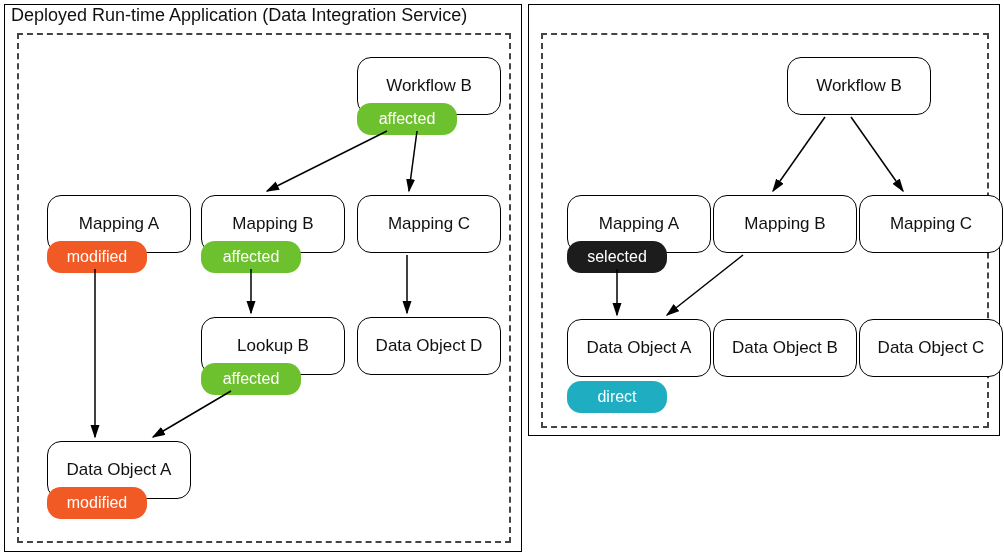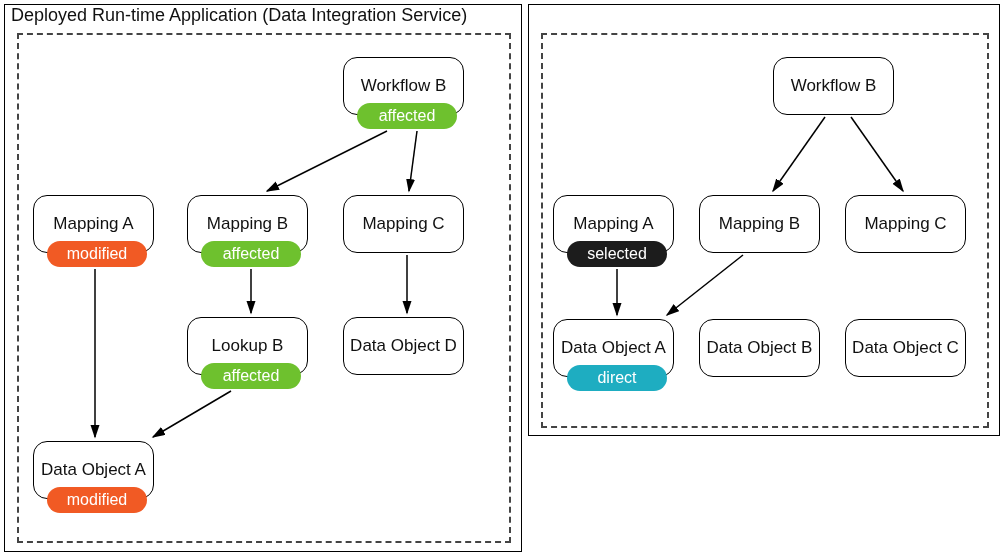--- a/index.html
+++ b/index.html
@@ -2,26 +2,26 @@
 <html><head>
 <meta charset="utf-8">
 <style>
 * { box-sizing: border-box; margin: 0; padding: 0; }
 body { font-family: Arial, Helvetica, sans-serif; color: #111; background: #fff; width: 1004px; height: 556px; position: relative; }
 .panel { position: absolute; border: 1px solid #000; }
 .panel-left { left: 4px; top: 4px; width: 518px; height: 548px; }
 .panel-right { left: 528px; top: 4px; width: 472px; height: 432px; }
 .panel-title { position: absolute; top: 0; left: 6px; font-size: 18px; font-weight: 400; }
 .dashed { position: absolute; border: 2px dashed #444; }
-.node { position: absolute; width: 121px; height: 58px; border: 1px solid #000; border-radius: 14px; background: #fff; display: flex; align-items: center; justify-content: center; font-size: 17px; padding: 4px; text-align: center; }
-.tag { position: absolute; width: 100px; height: 26px; border-radius: 14px; color: #fff; display: flex; align-items: center; justify-content: center; font-size: 16px; }
+.node { position: absolute; width: 144px; height: 58px; border: 1px solid #000; border-radius: 14px; background: #fff; display: flex; align-items: center; justify-content: center; font-size: 17px; padding: 4px; text-align: center; margin-left: 14px; }
+.tag { position: absolute; width: 100px; height: 32px; border-radius: 14px; color: #fff; display: flex; align-items: center; justify-content: center; font-size: 16px; }
 .tag.affected { background: #6ec12e; }
 .tag.modified { background: #f15a24; }
 .tag.selected { background: #1c1c1c; text-align: right; }
-.tag.direct { background: #1eadc1; }
+.tag.direct { background: #1eadc1; margin-top: 16px; }
 svg.arrows { position: absolute; top: 0; left: 0; pointer-events: none; }
 </style>
 </head>
 <body>
 
 <div class="panel panel-left">
   <div class="panel-title">Deployed Run-time Application (Data Integration Service)</div>
   <div class="dashed" style="left:12px; top:28px; width:494px; height:510px;"></div>
 
   <div class="node" style="left:338px; top:52px;">Workflow B</div>

